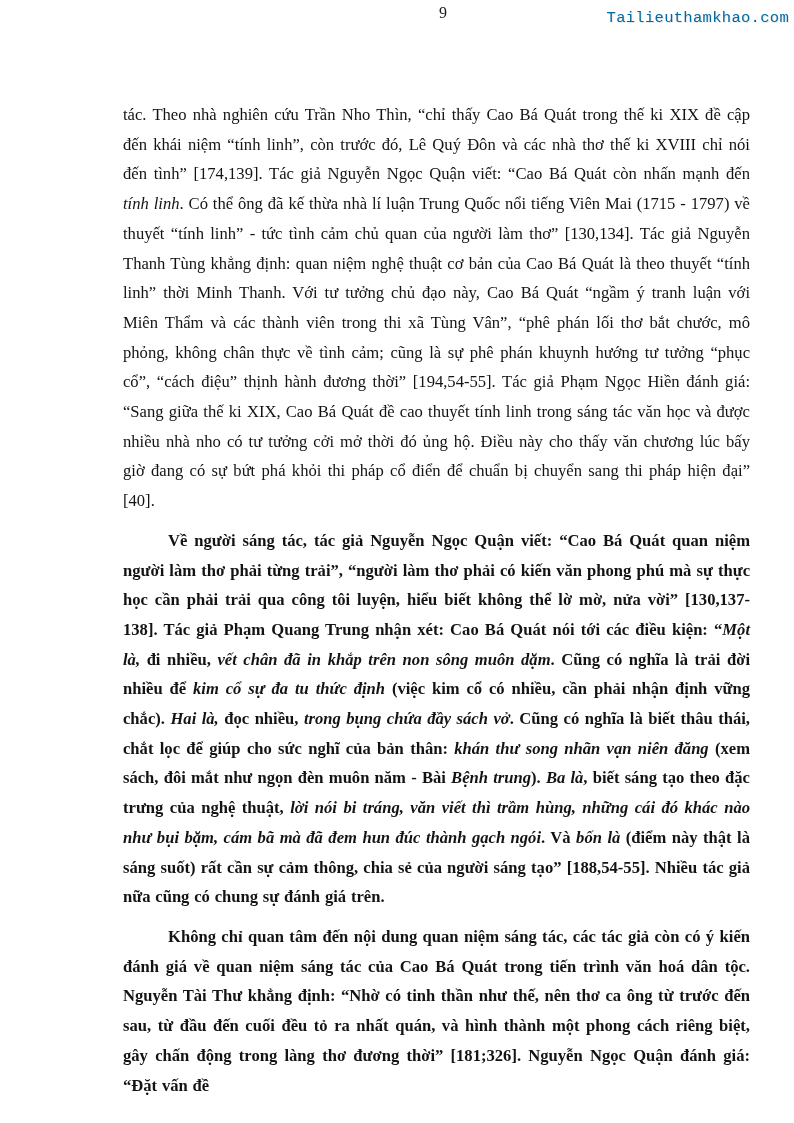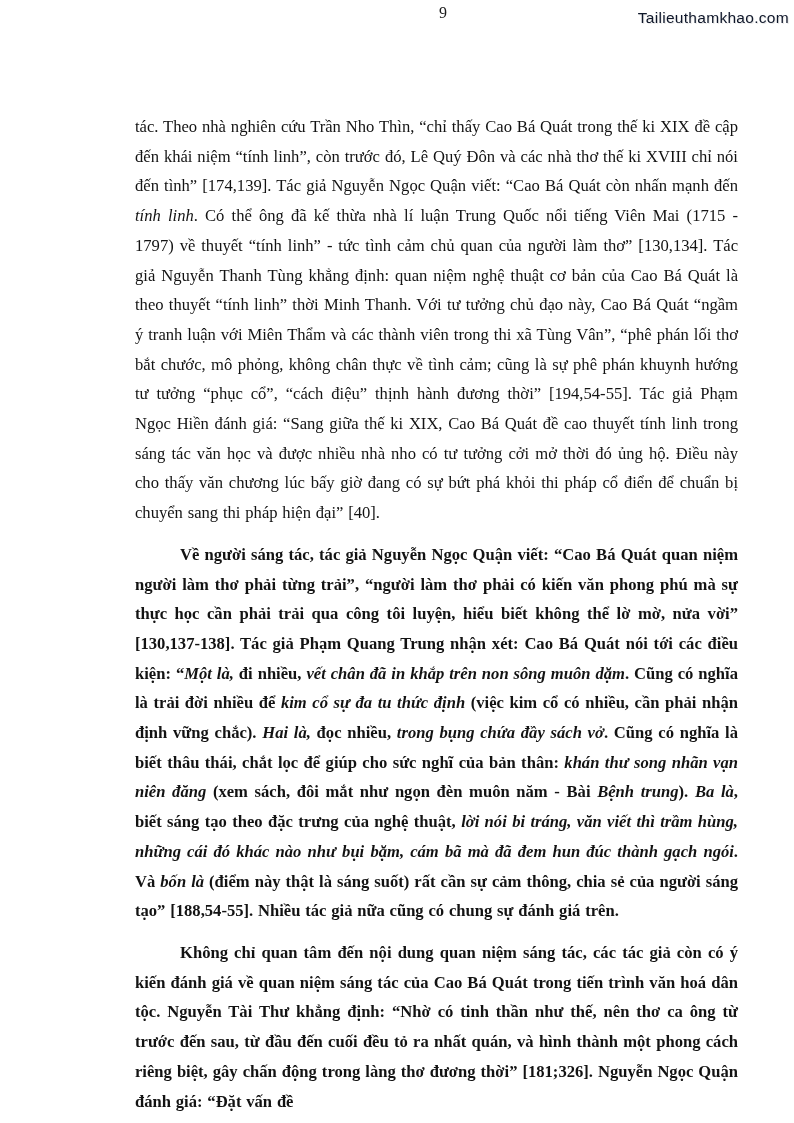--- a/index.html
+++ b/index.html
@@ -22,34 +22,34 @@
     left: 123px;
     width: 640px;
     text-align: center;
     font-size: 16px;
     color: #1c1c1c;
   }
   .watermark {
     position: absolute;
     top: 9px;
     right: 5px;
-    font-family: Liberation Sans, sans-serif;
+    font-family: Liberation Mono, monospace;
     font-size: 15.5px;
-    color: #0f172a;
+    color: #0369a1;
     text-shadow: 1px 1px 0 #e9e9e9;
     letter-spacing: 0.3px;
   }
   .doc-body {
     position: absolute;
     top: 100px;
     left: 123px;
     width: 627px;
   }
   .doc-body p {
-    margin: 12px;
+    margin: 0;
     font-size: 16.6px;
     line-height: 29.7px;
     text-align: justify;
     word-spacing: 0.04em;
   }
   .doc-body p + p {
     margin-top: 10px;
   }
   .doc-body p.indented {
     text-indent: 45px;

